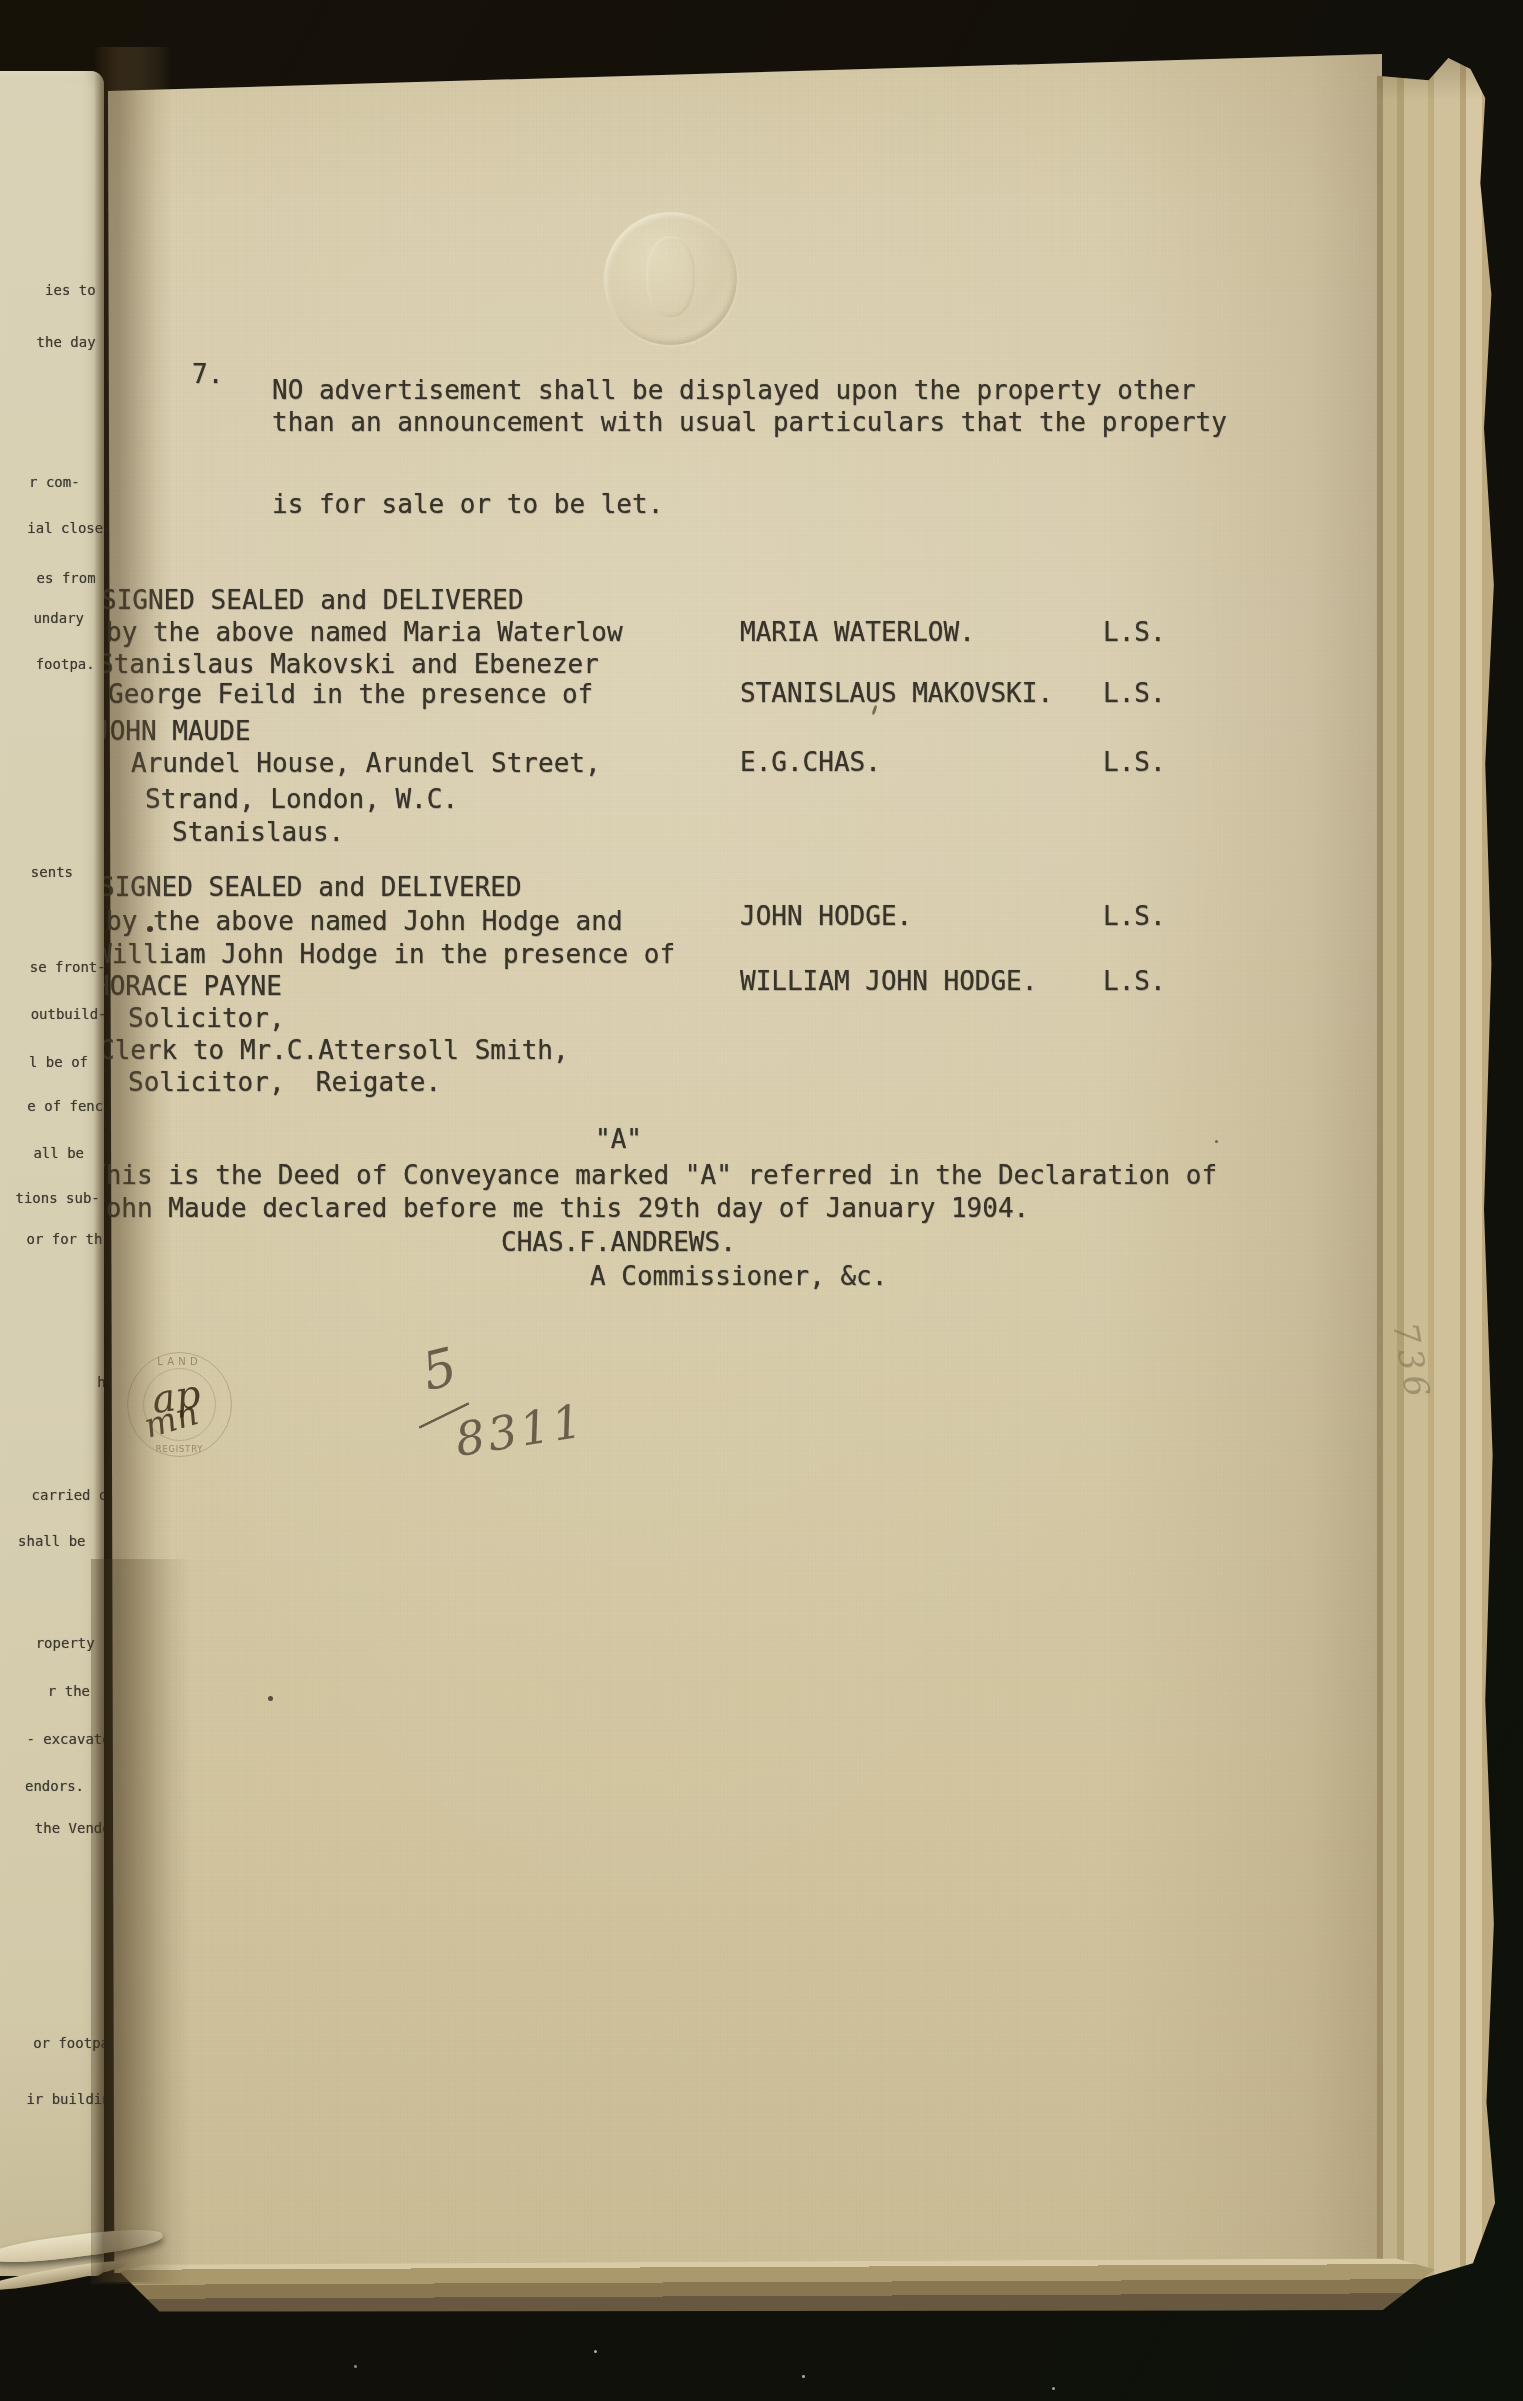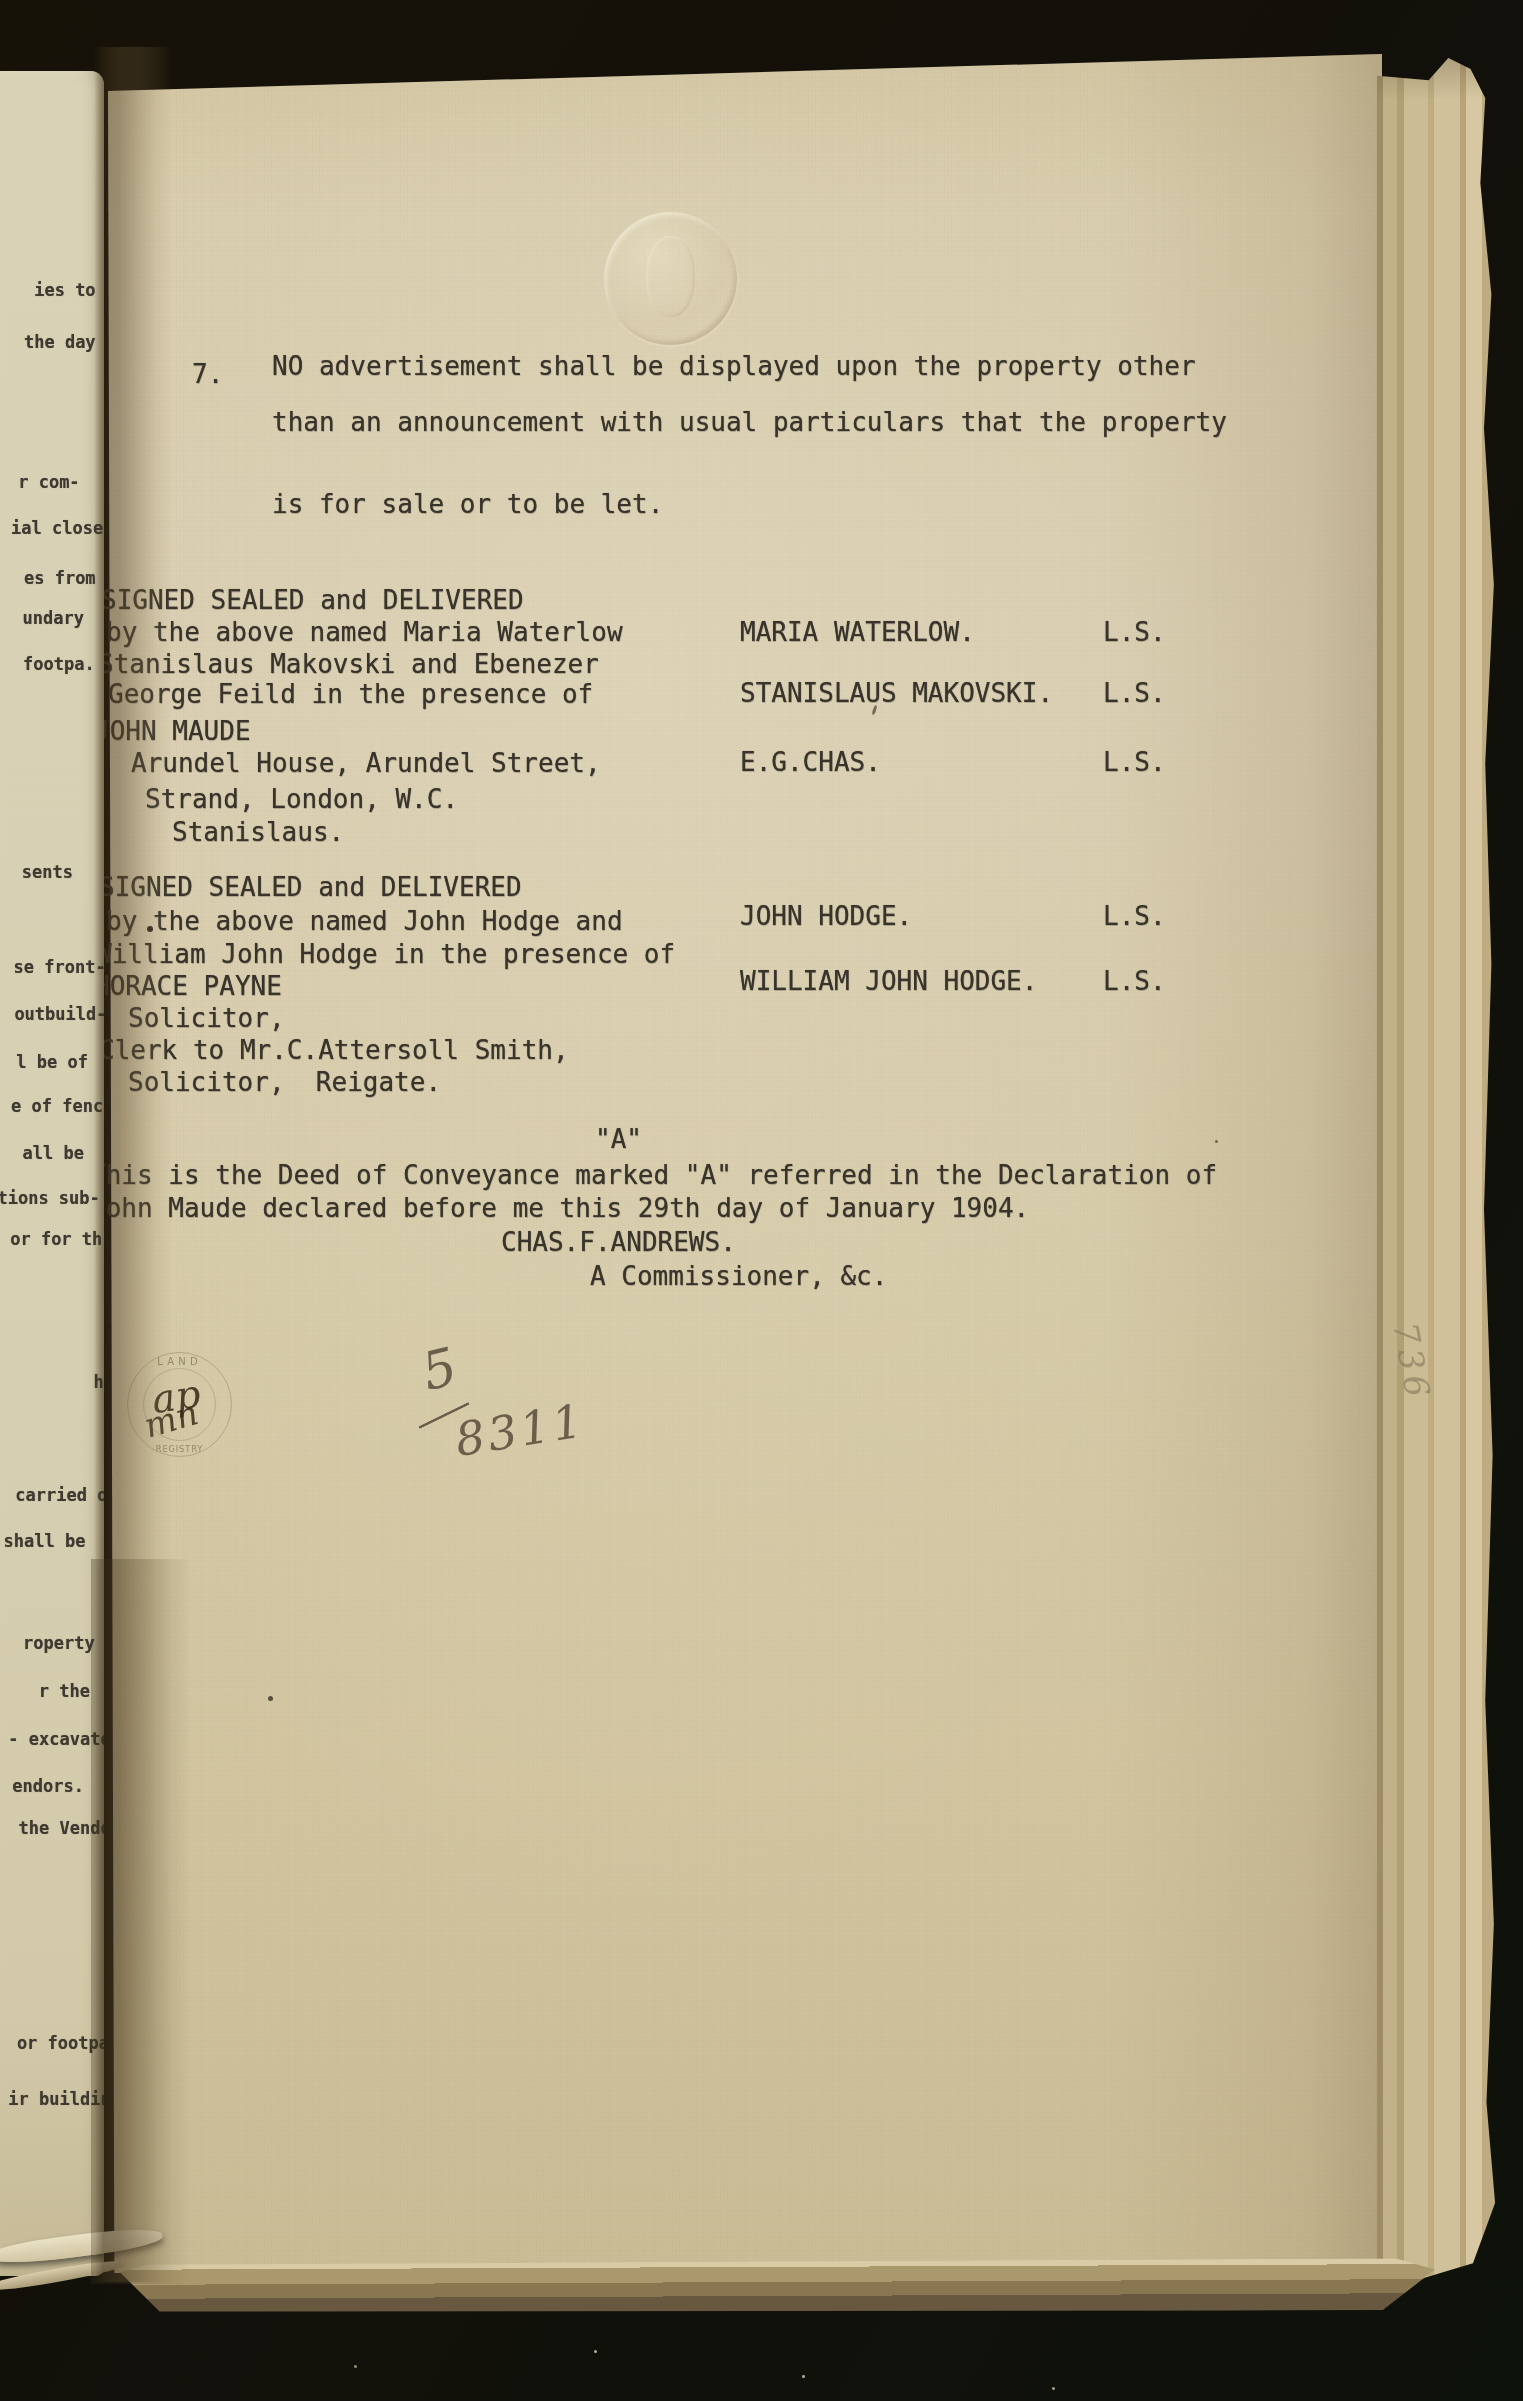--- a/index.html
+++ b/index.html
@@ -52,22 +52,22 @@
     color:rgba(130,114,86,.75);font-family:"DejaVu Sans","Liberation Sans",sans-serif;}
   #stamp .arc.top{top:4.2px;}
   #stamp .arc.bottom{bottom:3.4px;letter-spacing:0.8px;font-size:8.4px;}
   #stamp .mono1{position:absolute;left:25px;top:22px;font-family:"DejaVu Serif","Liberation Serif",serif;
     font-style:italic;font-size:39px;color:rgba(56,42,24,.88);transform:rotate(-8deg);}
   #stamp .mono2{position:absolute;left:17px;top:47px;font-family:"DejaVu Serif","Liberation Serif",serif;
     font-style:italic;font-size:34px;color:rgba(56,42,24,.85);transform:rotate(-16deg);}
   
   .tl{position:absolute;z-index:3;font-size:26px;line-height:29px;white-space:pre;color:#38342b;
     text-shadow:0 0 0.8px rgba(56,52,42,.65),0.5px 0.7px 0 rgba(56,52,42,.22);}
-  .frag{position:absolute;z-index:1;font-size:17px;line-height:22px;white-space:pre;color:#3e3a31;
-    text-shadow:0 0 0.8px rgba(56,52,42,.6);font-weight:bold;}
+  .frag{position:absolute;z-index:1;font-size:14px;line-height:22px;white-space:pre;color:#3e3a31;
+    text-shadow:0 0 0.8px rgba(56,52,42,.6);}
   
   .hw{position:absolute;z-index:4;font-family:"DejaVu Serif","Liberation Serif",serif;font-style:italic;
     color:#6b5f4b;}
   #hw-num{left:423px;top:1339px;font-size:52px;transform:rotate(-14deg);}
   #hw-line{left:416px;top:1414px;width:56px;height:0;border-top:3.4px solid #6b5f4b;transform:rotate(-26deg);border-radius:1.7px;}
   #hw-den{left:455px;top:1403px;font-size:46px;letter-spacing:3.4px;transform:rotate(-9deg);}
   #hw-edge{left:1372px;top:1342px;font-size:34px;letter-spacing:5px;color:rgba(130,116,88,.6);
     transform:rotate(80deg);z-index:2;}
   
   .speck{position:absolute;border-radius:50%;z-index:4;}
@@ -81,21 +81,21 @@
       <div class="weave"></div>
     </div>
   <div id="stack-right"></div>
   <div id="stack-bottom"></div>
 
   <div id="seal">
       <div class="crest"></div>
     </div>
 
   <div class="tl" style="left:192px;top:360px">7.</div>
-  <div class="tl" style="left:272px;top:352px">NO advertisement shall be displayed upon the property other</div>
+  <div class="tl" style="left:272px;top:376px">NO advertisement shall be displayed upon the property other</div>
   <div class="tl" style="left:272px;top:408px">than an announcement with usual particulars that the property</div>
   <div class="tl" style="left:272px;top:490px">is for sale or to be let.</div>
 
   <div class="tl" style="left:101px;top:586px">SIGNED SEALED and DELIVERED</div>
   <div class="tl" style="left:106px;top:618px">by the above named Maria Waterlow</div>
   <div class="tl" style="left:98px;top:650px">Stanislaus Makovski and Ebenezer</div>
   <div class="tl" style="left:108px;top:680px">George Feild in the presence of</div>
   <div class="tl" style="left:94px;top:717px">JOHN MAUDE</div>
   <div class="tl" style="left:131px;top:749px">Arundel House, Arundel Street,</div>
   <div class="tl" style="left:145px;top:785px">Strand, London, W.C.</div>

